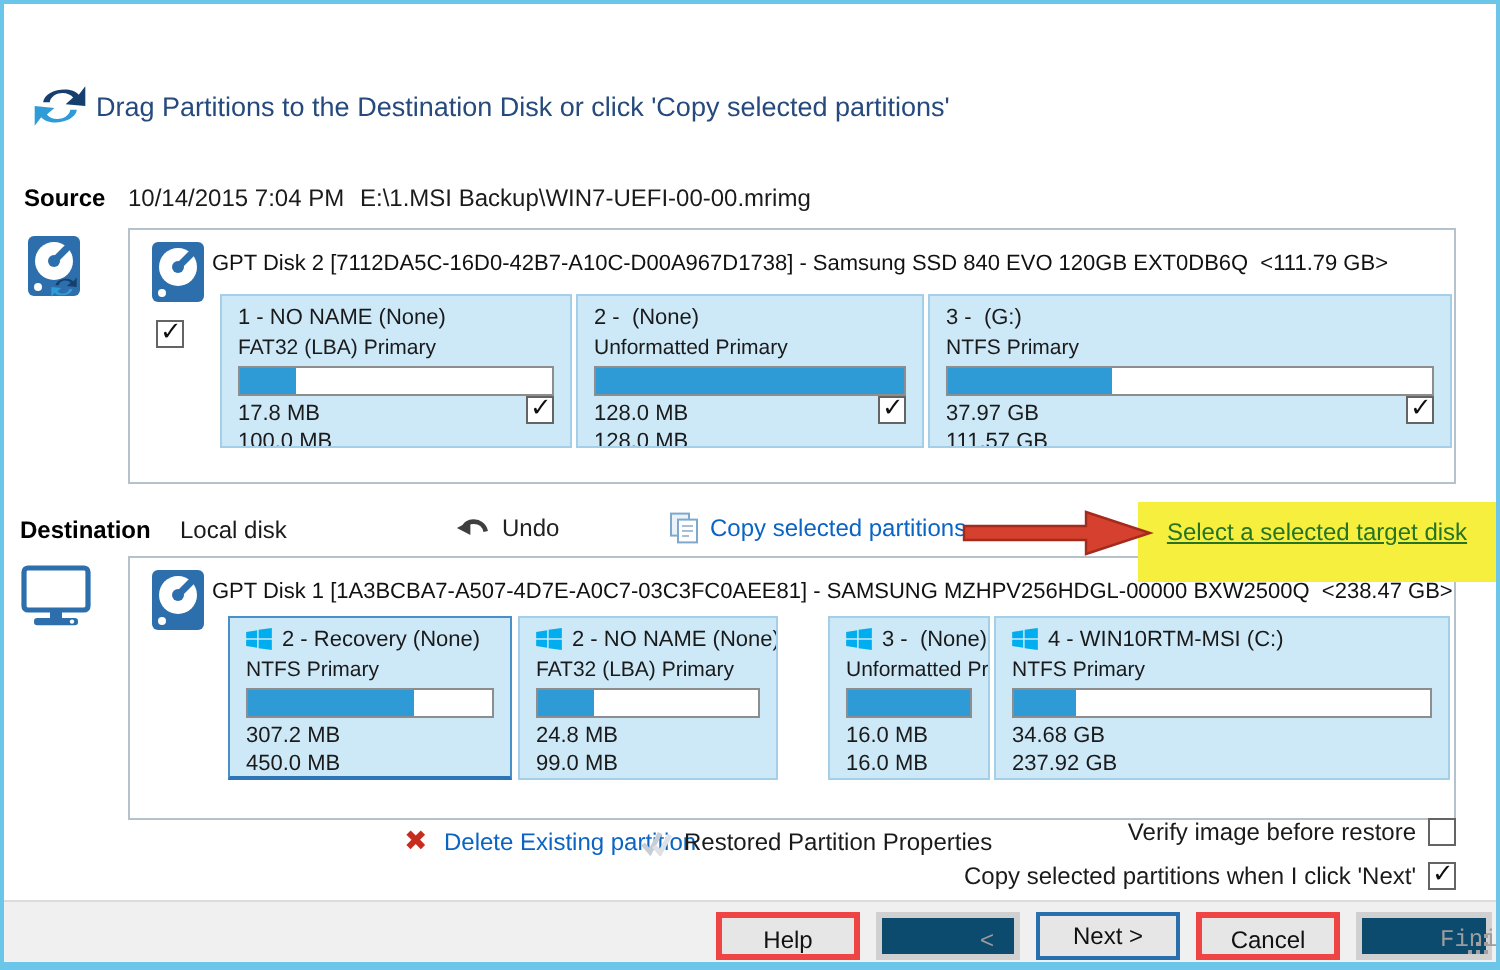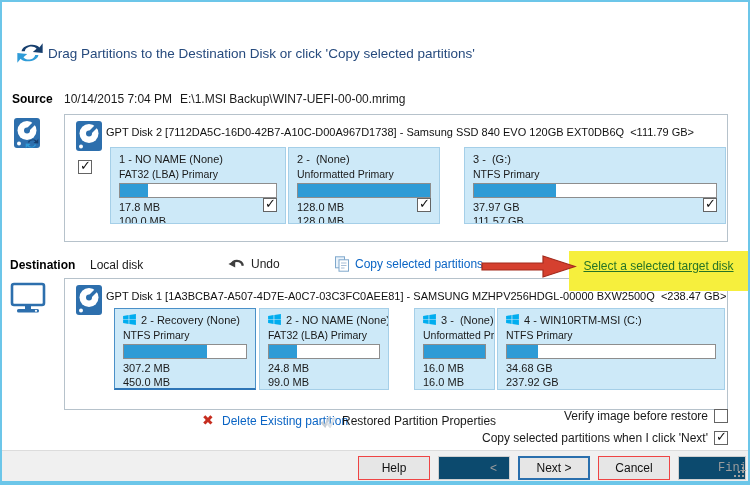--- a/index.html
+++ b/index.html
@@ -71,21 +71,21 @@
   #restored-label{ left:340px; top:412px; font-size:12px; color:#1a1a1a; }
   .opt-row{ position:absolute; right:20px; display:flex; align-items:center; gap:6px; }
   .opt-row .lbl{ font-size:12px; }
   #verify-row{ top:407px; }
   #copynext-row{ top:429px; }
 
   
   #btnbar{ left:0; top:448px; width:746px; height:31px; background:#f0f0f0; border-top:1px solid #dcdcdc; }
   .btn{
     position:absolute; top:454px; width:72px; height:24px; background:#e6e6e6;
-    border:1px solid #ef4444; font-size:12px; color:#111; text-align:center;
+    border:3px solid #ef4444; font-size:12px; color:#111; text-align:center;
     line-height:22px; cursor:pointer;
   }
   .btn.disabled{ color:#9d9d9d; background:#0c4a6e; border-color:#d0d0d0; cursor:default;padding-left:39px; }
   .btn.focus{ border:2px solid #2a6fad; line-height:20px; }
   #btn-help{ left:356px; } #btn-back{ left:436px; } #btn-next{ left:516px; }
   #btn-cancel{ left:596px; } #btn-finish{ left:676px; width:68px;font-family:Liberation Mono, monospace; }
   #grip{ right:3px; bottom:3px; }
   .icon{ display:inline-block; line-height:0; }
 </style>
 </head>
@@ -142,21 +142,21 @@
     <div class="bar">
         <div class="fill" style="width: 18%;"></div>
       </div>
     <div class="sizes">
       <div>17.8 MB</div>
       <div>100.0 MB</div>
     </div>
     <div class="cb checked"></div>
   </div>
 
-  <div class="abs card" style="left:286px; top:145px; width:152px;">
+  <div class="abs card" style="left:286px; top:145px; width:174px;">
     <div class="nameline">
         <span class="pname">2 -  (None)</span>
       </div>
     <div class="fs">Unformatted Primary</div>
     <div class="bar">
         <div class="fill" style="width: 100%;"></div>
       </div>
     <div class="sizes">
       <div>128.0 MB</div>
       <div>128.0 MB</div>

